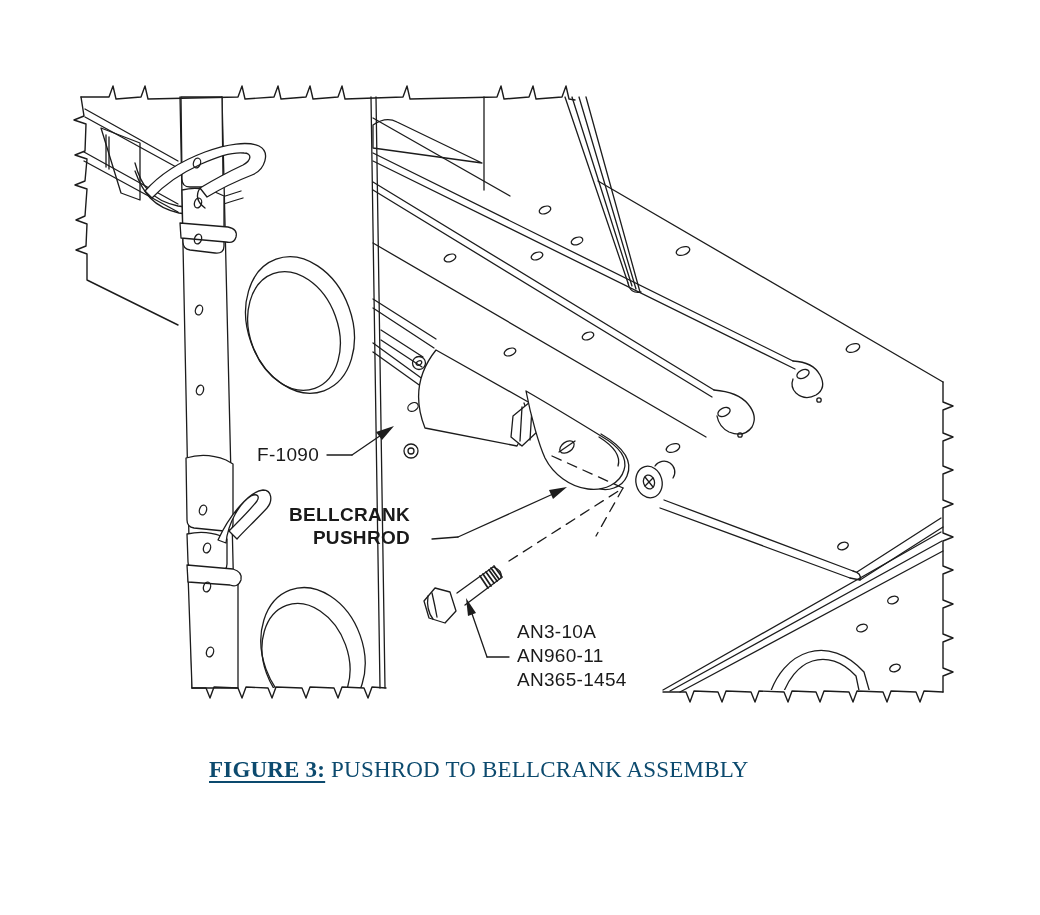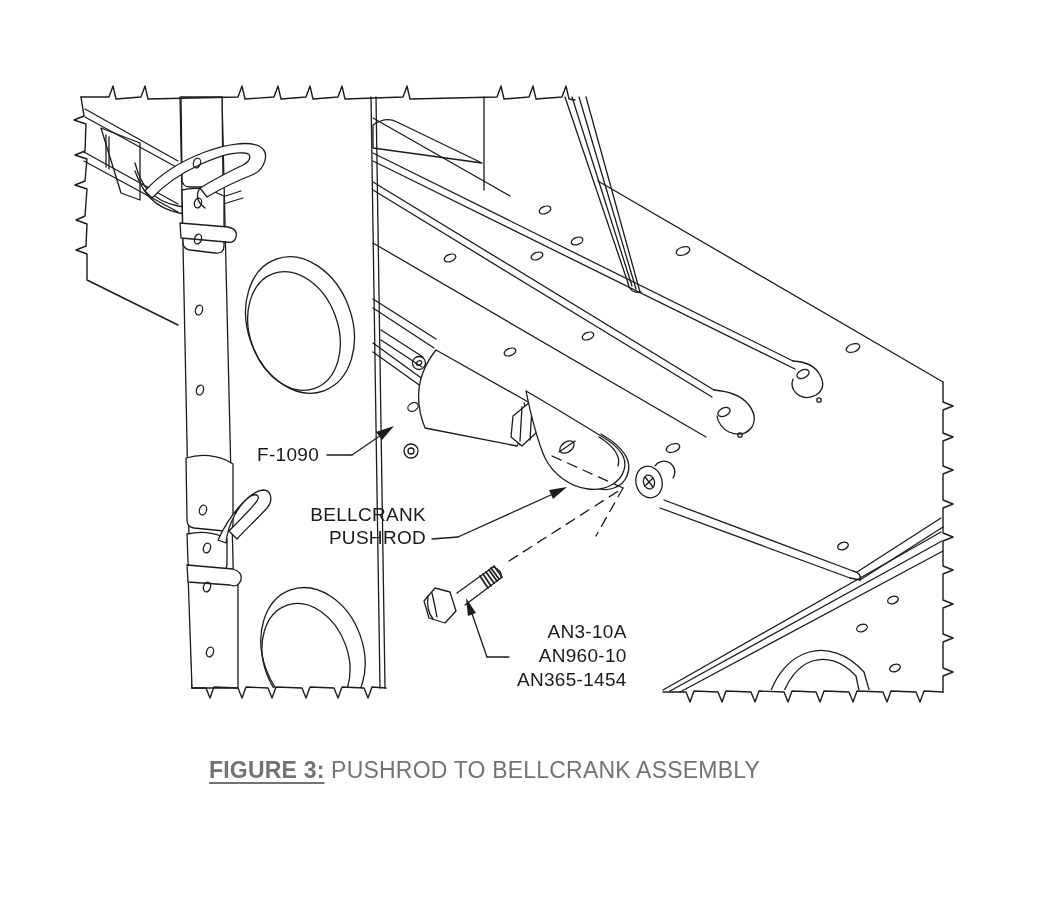--- a/index.html
+++ b/index.html
@@ -1,21 +1,21 @@
 <!DOCTYPE html>
 <html><head>
 <meta charset="utf-8">
 <style>
   html,body{margin:0;padding:0;background:#ffffff;}
   #stage{position:relative;width:1014px;height:915px;background:#fff;overflow:hidden;
          font-family:"Liberation Sans", sans-serif;}
   #lineart{position:absolute;left:0;top:0;}
   .lbl{position:absolute;color:#1a1a1a;font-size:19px;letter-spacing:.3px;white-space:nowrap;}
   .lbl-right{text-align:right;}
-  #caption{position:absolute;left:209px;top:757px;font-size:23px;color:#737373;letter-spacing:.2px;white-space:nowrap;}
+  #caption{position:absolute;left:209px;top:757px;font-size:23px;color:#0c4a6e;letter-spacing:.2px;white-space:nowrap;font-family:Liberation Serif, serif;}
   #caption .cap-label{font-weight:bold;text-decoration:underline;text-underline-offset:4px;}
   svg *{vector-effect:non-scaling-stroke;}
 </style>
 </head>
 <body>
 
 <div id="stage">
 
 <svg id="lineart" width="1040" height="915" viewBox="0 0 1040 915" fill="none" stroke="#1c1c1c" stroke-width="1.3" stroke-linecap="round" stroke-linejoin="round">
 
@@ -240,28 +240,28 @@
   </g>
   <g>
     <path d="M509,657 L487,657"></path>
         <path d="M487,657 L470,608"></path>
     <path fill="#1c1c1c" stroke="none" d="M466,598 L476,613 L468,616 Z"></path>
   </g>
 </svg>
 
   <div class="lbl" style="left:257px;top:444px;">F-1090</div>
 
-  <div class="lbl lbl-right" style="left:296px;top:503px;width:130px;line-height:23px;">
+  <div class="lbl lbl-right" style="left:280px;top:503px;width:130px;line-height:23px;font-weight:bold;">
     <div>BELLCRANK</div>
     <div>PUSHROD</div>
   </div>
 
-  <div class="lbl" style="left:517px;top:620px;line-height:24px;text-align:right;">
+  <div class="lbl" style="left:517px;top:620px;line-height:24px;">
     <div>AN3-10A</div>
-    <div>AN960-10</div>
+    <div>AN960-11</div>
     <div>AN365-1454</div>
   </div>
 
   <div id="caption">
     <span class="cap-label">FIGURE 3:</span><span> PUSHROD TO BELLCRANK ASSEMBLY</span>
   </div>
 
 </div>
 
 </body></html>

